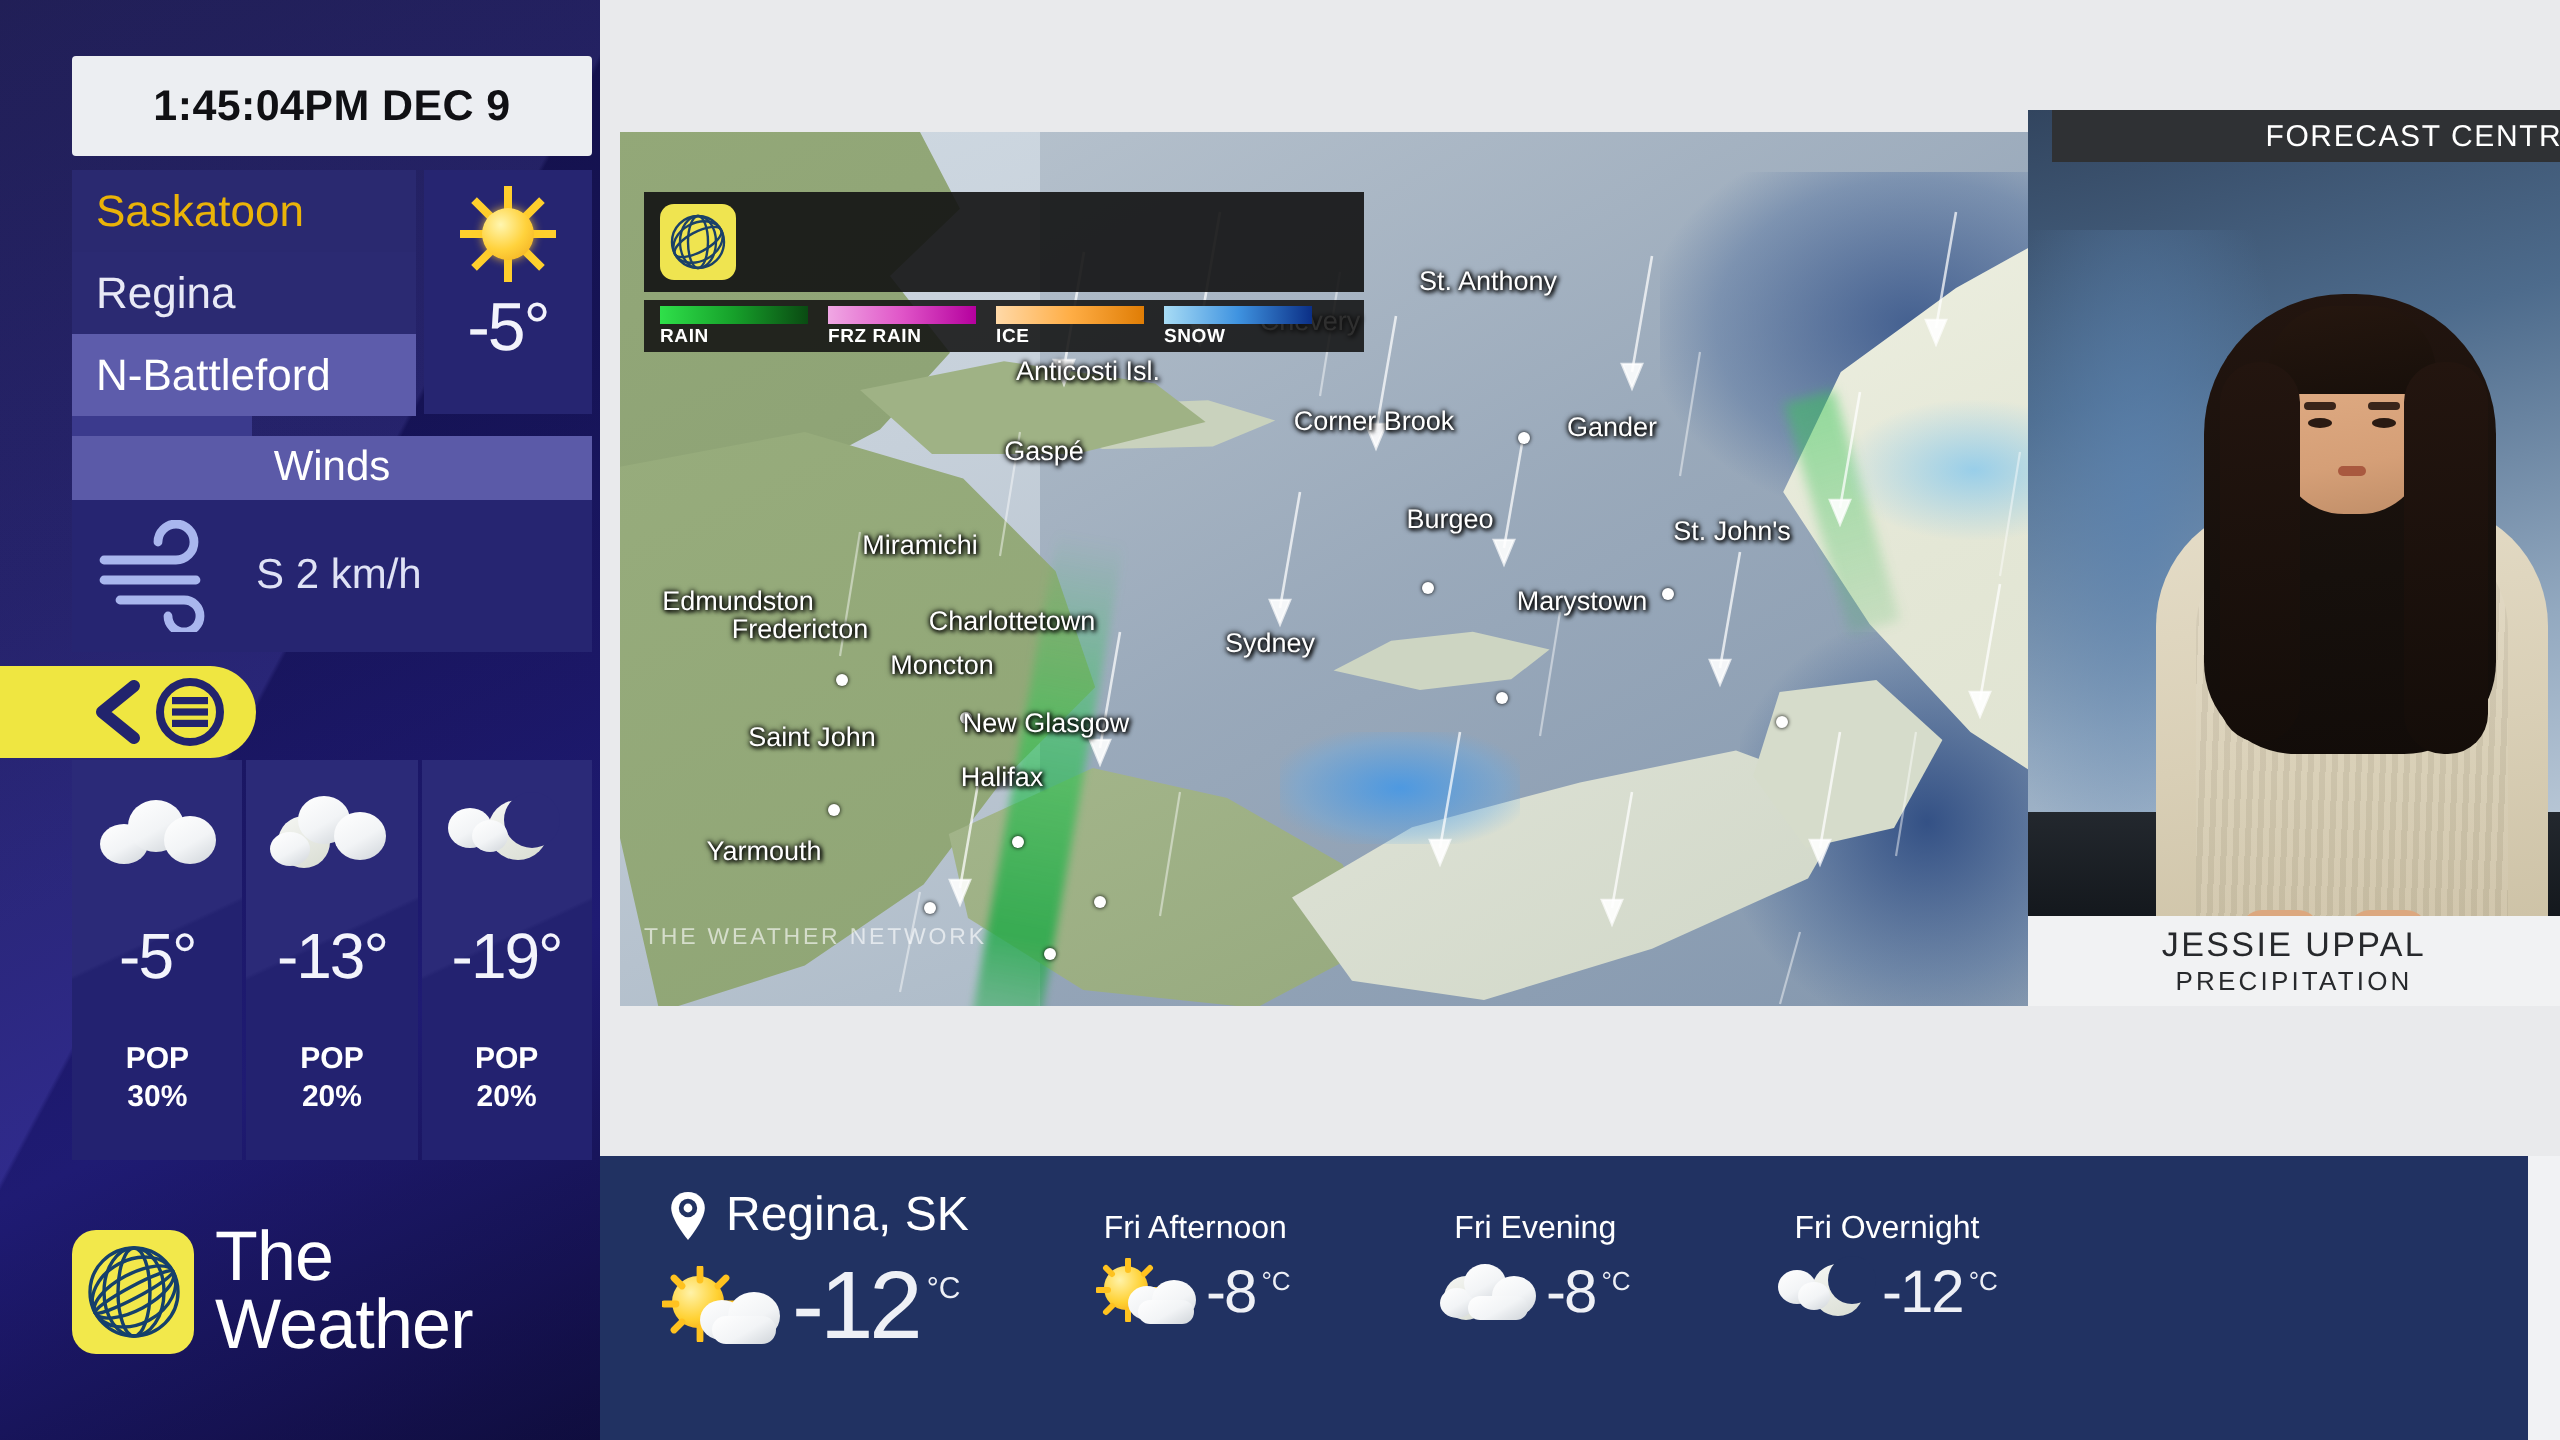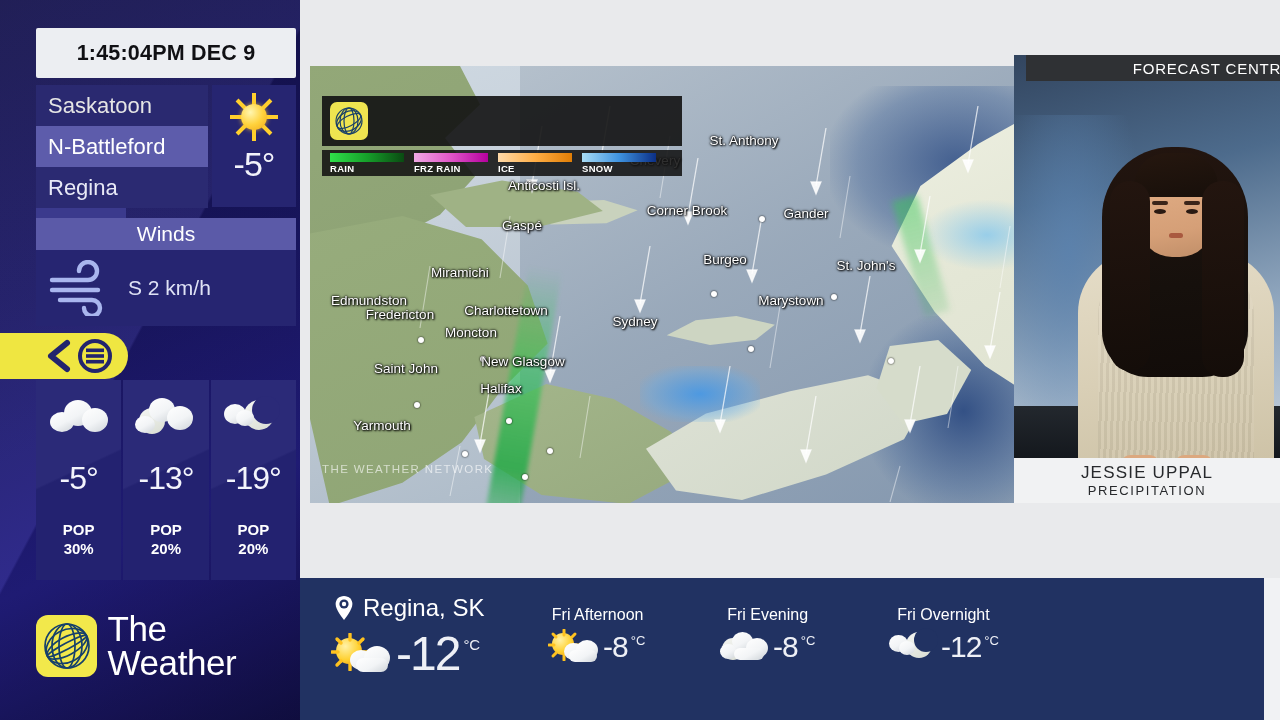--- a/index.html
+++ b/index.html
@@ -18,21 +18,21 @@
   .clockbar { position:absolute; left:36px; top:28px; width:260px; height:50px;
               background:#eceef2; border-radius:2px; display:flex; align-items:center;
               justify-content:center; }
   .clockbar span { color:#101014; font-size:21.5px; font-weight:bold; letter-spacing:0.2px; }
 
   
   .citywrap { position:absolute; left:36px; top:85px; width:260px; height:122px; }
   .citylist { position:absolute; left:0; top:0; width:172px; }
   .cityrow { height:41px; display:flex; align-items:center; padding-left:12px;
              font-size:22px; color:#e8e9f6; background:#2b2a72; }
-  .cityrow.dim { color:#e5e5e5; background:#2a2970; }
+  .cityrow.dim { color:#eab308; background:#2a2970; }
   .cityrow.active { background:#5d5cab; color:#fff; }
   .citystub { position:absolute; left:0; top:123px; width:90px; height:14px; background:#3b3a8d; }
   .temppanel { position:absolute; left:176px; top:0; width:84px; height:122px;
                background:#262571; display:flex; flex-direction:column; align-items:center;
                justify-content:flex-start; padding-top:8px; }
   .bigtemp { font-size:34px; color:#f2f3fb; font-weight:400; margin-top:4px; letter-spacing:-1px; }
 
   
   .sun { position:relative; width:48px; height:48px; }
   .sun .core { position:absolute; left:11px; top:11px; width:26px; height:26px; border-radius:50%;
@@ -144,25 +144,25 @@
 
     <div class="clockbar">
       <span>1:45:04PM DEC 9</span>
     </div>
 
     <div class="citywrap">
       <div class="citylist">
         <div class="cityrow dim">
           <span>Saskatoon</span>
         </div>
+        <div class="cityrow">
+          <span>Regina</span>
+        </div>
         <div class="cityrow active">
           <span>N-Battleford</span>
-        </div>
-        <div class="cityrow">
-          <span>Regina</span>
         </div>
       </div>
       <div class="citystub"></div>
 
       <div class="temppanel">
         <div class="sun">
           <div class="ray"></div>
             <div class="ray r2"></div>
             <div class="ray r3"></div>
             <div class="ray r4"></div>

